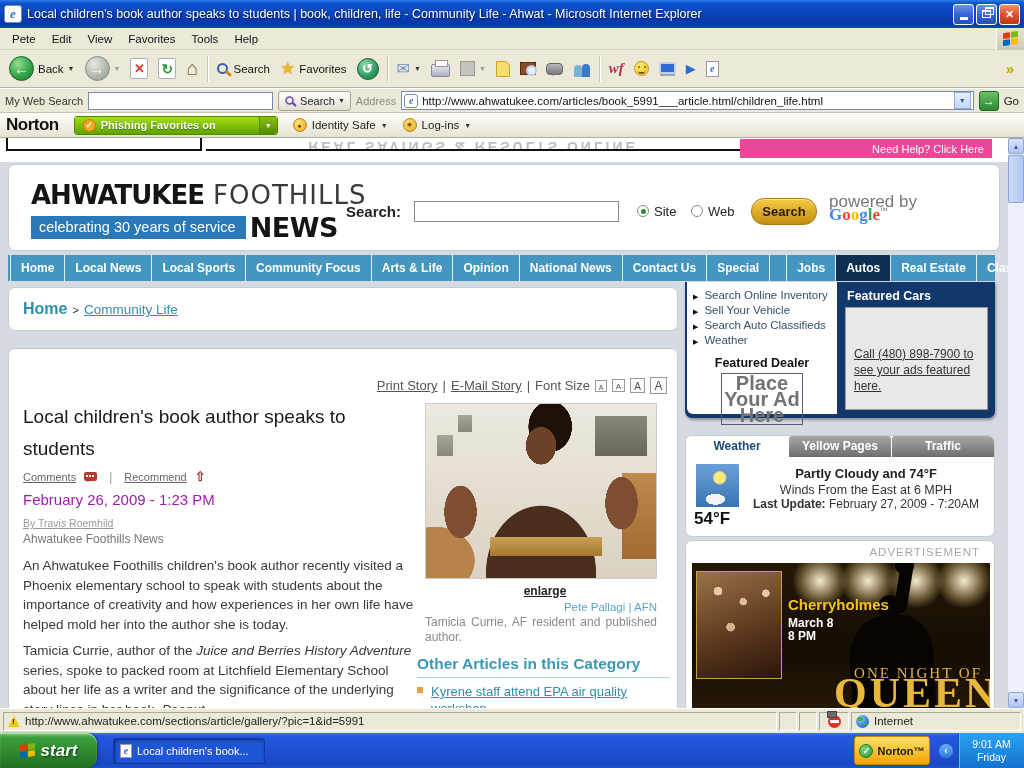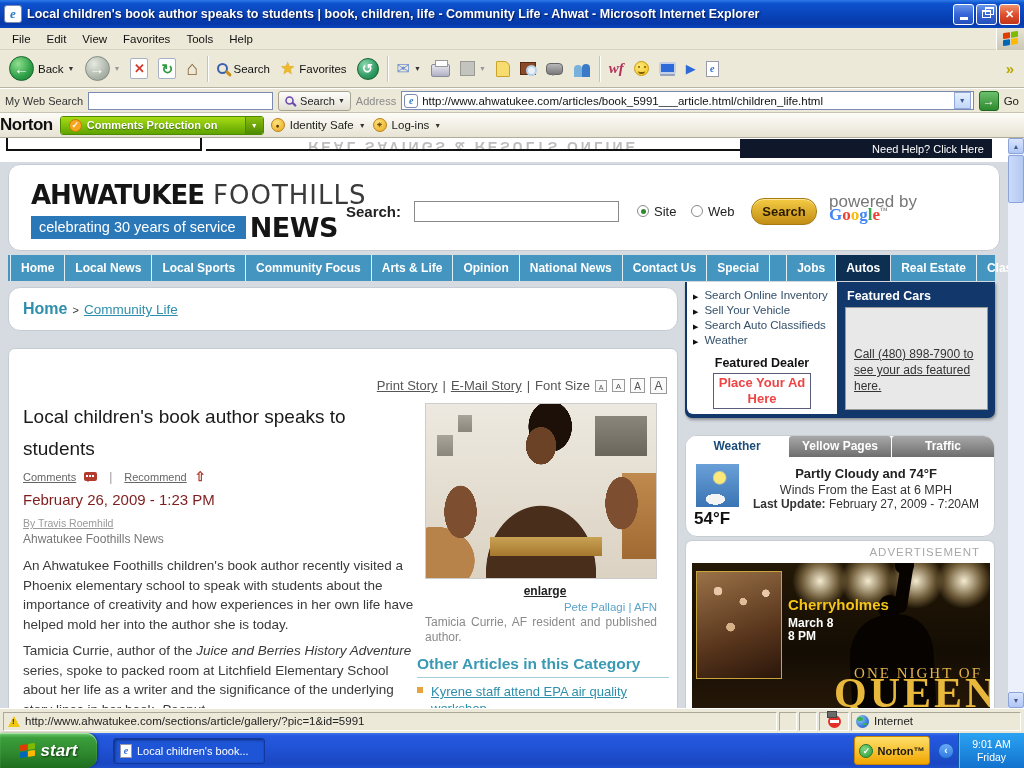--- a/index.html
+++ b/index.html
@@ -6,21 +6,21 @@
   html,body { width:1024px; height:768px; overflow:hidden; }
   body { font-family:"Liberation Sans", sans-serif; }
   #screen { position:relative; width:1024px; height:768px; background:#ECE9D8; overflow:hidden; }
 
   
   #titlebar { position:absolute; left:0; top:0; width:1024px; height:28px;
     background:linear-gradient(180deg,#2E7BE8 0%,#0E52CE 12%,#0A47BE 45%,#0638A8 85%,#0A47BE 100%);
     display:flex; align-items:center; padding:0 4px; }
   .ie-logo { width:18px; height:18px; background:#fff; border:1px solid #7A8AB0; border-radius:3px;
     display:flex; align-items:center; justify-content:center; font:italic bold 13px "Liberation Serif",serif; color:#2E7BC8; margin-right:5px;}
-  #title-text { color:#fff; font-size:12.5px; font-weight:bold; text-shadow:1px 1px 2px #00124A; white-space:nowrap; overflow:hidden; flex:1;}
+  #title-text { color:#fff; font-size:12.5px; font-weight:normal; text-shadow:1px 1px 2px #00124A; white-space:nowrap; overflow:hidden; flex:1;}
   .winbtns { display:flex; gap:2px; }
   .winbtn { width:21px; height:21px; border-radius:3px; border:1px solid #fff; color:#fff;
     display:flex; align-items:center; justify-content:center; font-size:11px; font-weight:bold;
     background:linear-gradient(180deg,#6A96E8 0%,#3565D8 50%,#2450B8 100%); }
   .winbtn.close { background:linear-gradient(180deg,#F0926E 0%,#E0502E 50%,#C03418 100%); }
   .minbar { width:8px; height:3px; background:#fff; margin-top:9px; }
   .restore-sq { position:relative; width:9px; height:8px; border:1px solid #fff; border-top-width:2px; }
   .restore-sq:before { content:""; position:absolute; left:2px; top:-5px; width:7px; height:5px; border:1px solid #fff; border-top-width:2px; }
 
   
@@ -90,21 +90,21 @@
   #address-input .ie-logo { width:14px; height:14px; font-size:10px; margin:0; }
   #url-text { flex:1; font-size:11.5px; color:#111; white-space:nowrap; overflow:hidden; }
   .addr-drop { width:17px; height:17px; background:linear-gradient(#E6F0FD,#C2D6F8); border:1px solid #90A8DC;
     display:flex; align-items:center; justify-content:center; font-size:7px; color:#3A5A9A; }
   #go-btn { width:20px; height:20px; border-radius:3px; border:1px solid #1E6A1E; color:#fff; font-weight:bold; font-size:12px;
     background:linear-gradient(180deg,#6CC06C,#2E8A2E); display:flex; align-items:center; justify-content:center; }
   #go-label { font-size:11.5px; color:#222; }
 
   
   #nortonbar { position:absolute; left:0; top:113px; width:1024px; height:25px;
-    background:linear-gradient(#FDFCF8,#E7E3D4); border-bottom:1px solid #B0AC9C; display:flex; align-items:center; padding:0 0; gap:7px;}
+    background:linear-gradient(#FDFCF8,#E7E3D4); border-bottom:1px solid #B0AC9C; display:flex; align-items:center; padding:0 6px; gap:15px;}
   #norton-brand { font-size:17px; font-weight:800; color:#111; letter-spacing:-0.5px; }
   #phishing-pill { display:flex; align-items:center; height:19px; border:1px solid #4E8A00; border-radius:3px; overflow:hidden; }
   .pill-main { display:flex; align-items:center; gap:5px; padding:0 8px; height:100%;
     background:linear-gradient(#A8DC14,#5FA300); }
   .pill-check { width:13px; height:13px; border-radius:50%; background:#F5A623; border:1px solid #C87A00; color:#fff;
     font-size:9px; font-weight:bold; display:flex; align-items:center; justify-content:center; }
   .pill-text { color:#fff; font-size:11px; font-weight:bold; text-shadow:0 1px 1px #3A6A00; width:150px;}
   .pill-drop { width:18px; height:100%; background:linear-gradient(#8CC010,#4E8A00); border-left:1px solid #4E8A00;
     display:flex; align-items:center; justify-content:center; color:#fff; font-size:7px; }
   .norton-item { display:flex; align-items:center; gap:5px; font-size:11.5px; color:#222; }
@@ -112,24 +112,24 @@
     display:flex; align-items:center; justify-content:center; font-size:6.5px; font-weight:bold; color:#5A3A00; }
 
   
   #viewport { position:absolute; left:0; top:138px; width:1024px; height:570px; background:#D6DBE1; overflow:hidden; }
 
   
   #banner-strip { position:absolute; left:0; top:0; width:1008px; height:24px; background:#fff; }
   .frag-box1 { position:absolute; left:6px; top:0; width:196px; height:13px; background:#fff; border:2px solid #111; border-top:none; }
   .frag-box2 { position:absolute; left:206px; top:0; width:534px; height:13px; background:#fff; border-bottom:2px solid #111; overflow:hidden; text-align:center;}
   #ghost-text { display:inline-block; transform:scaleY(-1); color:#BDBDbd; font-weight:bold; font-size:14px; letter-spacing:3px; white-space:nowrap; }
-  #need-help { position:absolute; right:16px; top:1px; width:252px; height:19px; background:#0f172a;
+  #need-help { position:absolute; right:16px; top:1px; width:252px; height:19px; background:#ec4899;
     color:#fff; font-size:11px; display:flex; align-items:center; justify-content:flex-end; padding-right:8px; }
 
-  .whitebox { position:absolute; background:#fff; border:1px solid #C6CCD4; border-radius:12px; }
+  .whitebox { position:absolute; background:#fff; border:1px solid #C6CCD4; border-radius:7px; }
 
   
   #masthead { left:8px; top:26px; width:992px; height:87px; }
   #logo { position:absolute; left:22px; top:15px; }
   #logo-line1 { display:flex; align-items:baseline; gap:9px; }
   #logo-w1 { font:900 26px "DejaVu Sans",sans-serif; color:#151515; letter-spacing:-1px; }
   #logo-w2 { font:400 26px "DejaVu Sans",sans-serif; color:#3A3A3A; letter-spacing:1px; }
   #logo-line2 { display:flex; align-items:center; margin-top:2px; }
   #logo-tagline { background:#2A78B8; color:#fff; font-size:14.5px; padding:3px 10px 4px 8px; }
   #logo-news { font:900 27px "DejaVu Sans",sans-serif; color:#151515; margin-left:4px; letter-spacing:-0.5px;}
@@ -164,42 +164,42 @@
   #bc-current { font-size:13.5px; color:#2E8FAC; text-decoration:underline; }
 
   
   #autos-panel { position:absolute; left:685px; top:144px; width:310px; height:136px; background:#12386B;
     border-radius:0 0 7px 7px; box-shadow:1px 2px 3px rgba(0,0,0,.35); }
   #autos-white { position:absolute; left:2px; top:0; width:150px; height:132px; background:#fff; border-radius:0 0 0 6px; padding-top:6px;}
   .autos-link { display:flex; align-items:baseline; gap:6px; padding:1px 0 2px 6px; }
   .autos-bullet { font-size:7px; color:#111; }
   .autos-link span.t { font-size:11.5px; color:#33506B; }
   #featured-dealer { text-align:center; font-size:12.5px; font-weight:bold; color:#111; margin-top:8px; }
-  #place-ad { width:98px; margin:3px auto 0; border:1px solid #5A5A7A; color:#ef4444; font-weight:bold; font-size:13px;
+  #place-ad { width:82px; margin:3px auto 0; border:1px solid #5A5A7A; color:#737373; font-weight:bold; font-size:20px;
     text-align:center; line-height:16px; padding:1px 2px; }
   #featured-cars-title { position:absolute; left:162px; top:7px; color:#fff; font-size:12.5px; font-weight:bold; }
   #featured-cars-box { position:absolute; left:160px; top:25px; width:143px; height:103px; background:#E8E8E8; border:1px solid #9A9A9A; }
   #featured-cars-link { position:absolute; left:8px; top:38px; width:126px; font-size:12px; color:#333; text-decoration:underline; line-height:16px;}
 
   
   #article-box { left:8px; top:210px; width:670px; height:368px; border-radius:7px 7px 0 0; }
   #tools-row { position:absolute; right:10px; top:28px; display:flex; align-items:center; gap:5px; font-size:13px; color:#555; }
   .tool-link { text-decoration:underline; color:#555; }
   .fs-box { border:1px solid #999; background:#FAFAFA; color:#555; display:flex; align-items:flex-end; justify-content:center; }
   .fs1{width:12px;height:12px;font-size:7px;} .fs2{width:13px;height:13px;font-size:8px;}
   .fs3{width:15px;height:15px;font-size:10px;} .fs4{width:17px;height:17px;font-size:12px;}
   #article-title { position:absolute; left:14px; top:52px; width:360px; font-size:19px; line-height:32px; color:#1A1A1A; }
   #social-row { position:absolute; left:14px; top:120px; display:flex; align-items:center; gap:8px; font-size:11px; color:#666; }
   .soc-link { text-decoration:underline; color:#666; }
   .bubble-ico { width:13px; height:9px; background:#B23B2E; border-radius:2px; position:relative; }
   .bubble-ico:before { content:""; position:absolute; left:2px; top:3px; width:2px; height:2px; background:#fff; box-shadow:3px 0 #fff,6px 0 #fff;}
   .bubble-ico:after { content:""; position:absolute; left:2px; bottom:-3px; border:2px solid transparent; border-top-color:#B23B2E; }
   .soc-div { color:#999; font-size:12px; padding:0 4px;}
   .rec-arrow { color:#B23B2E; font-size:13px; font-weight:bold; }
-  #article-date { position:absolute; left:14px; top:142px; font-size:15px; color:#7f1d1d; }
+  #article-date { position:absolute; left:14px; top:142px; font-size:15px; color:#a21caf; }
   #article-byline { position:absolute; left:14px; top:168px; font-size:10.5px; color:#999; text-decoration:underline; }
   #article-source { position:absolute; left:14px; top:183px; font-size:12px; color:#777; }
   .para { position:absolute; left:14px; width:396px; font-size:13.5px; line-height:19.5px; color:#3A3A3A; }
   #para1 { top:207px; } #para2 { top:292px; }
   
   #photo-wrap { position:absolute; left:416px; top:54px; width:240px; }
   #article-photo { width:232px; height:176px; border:1px solid #CCC; position:relative; overflow:hidden;
     background:
       linear-gradient(#C9A254,#A5782E) 54% 86% / 112px 19px no-repeat,
       radial-gradient(ellipse 26px 42px at 15% 62%, #7E4E30 0 62%, transparent 63%) no-repeat,
@@ -331,21 +331,21 @@
           <span class="minbar"></span>
         </span>
       <span class="winbtn">
           <span class="restore-sq"></span>
         </span>
       <span class="winbtn close">✕</span>
     </span>
   </div>
 
   <div id="menubar">
-    <span class="menu-item">File</span>
+    <span class="menu-item">Pete</span>
     <span class="menu-item">Edit</span>
     <span class="menu-item">View</span>
     <span class="menu-item">Favorites</span>
     <span class="menu-item">Tools</span>
     <span class="menu-item">Help</span>
     <span id="xp-logo">
       <span class="xp-flag">
           <i class="fr"></i>
           <i class="fg"></i>
           <i class="fb"></i>
@@ -444,21 +444,21 @@
     </span>
     <span id="go-btn">→</span>
     <span id="go-label">Go</span>
   </div>
 
   <div id="nortonbar">
     <span id="norton-brand">Norton</span>
     <span id="phishing-pill">
       <span class="pill-main">
         <span class="pill-check">✓</span>
-        <span class="pill-text">Comments Protection on</span>
+        <span class="pill-text">Phishing Favorites on</span>
       </span>
       <span class="pill-drop">▼</span>
     </span>
     <span class="norton-item">
       <span class="gold-circle">●</span>
       <span>Identity Safe</span>
       <span class="caret">▼</span>
     </span>
     <span class="norton-item">
       <span class="gold-circle">✳</span>

